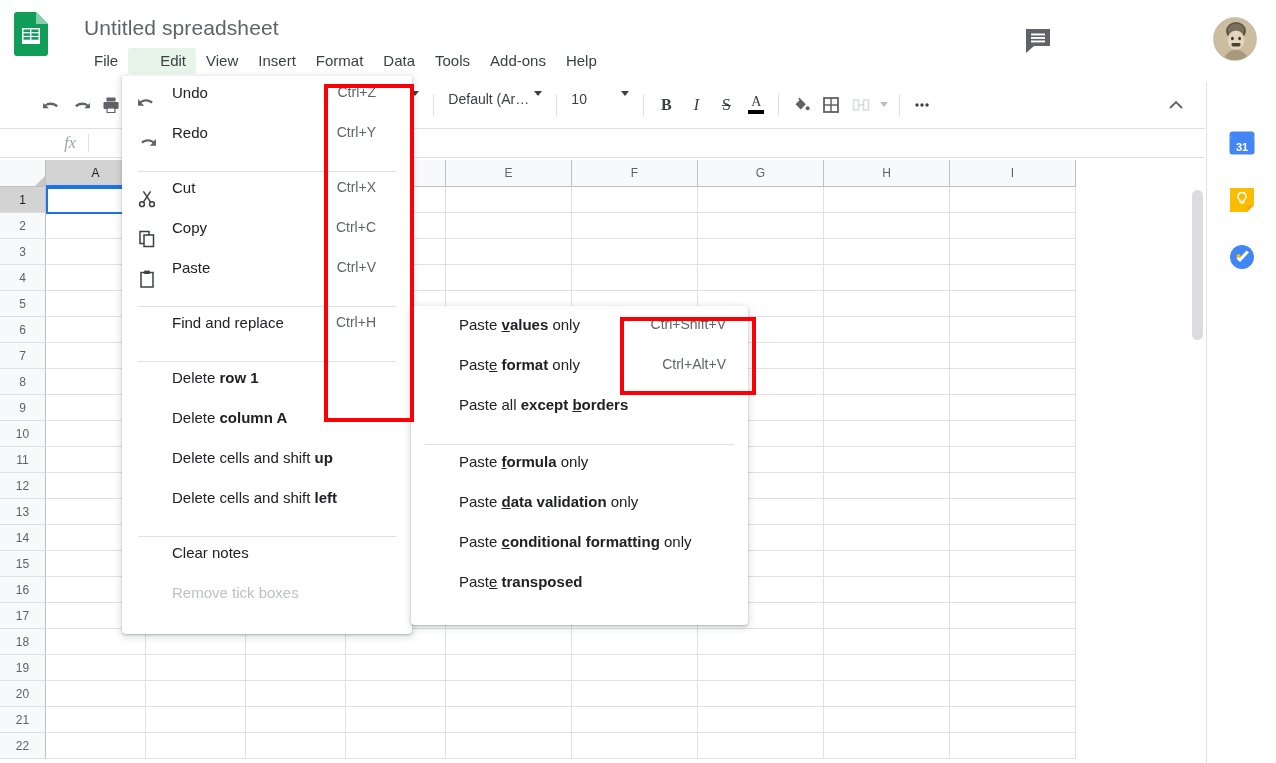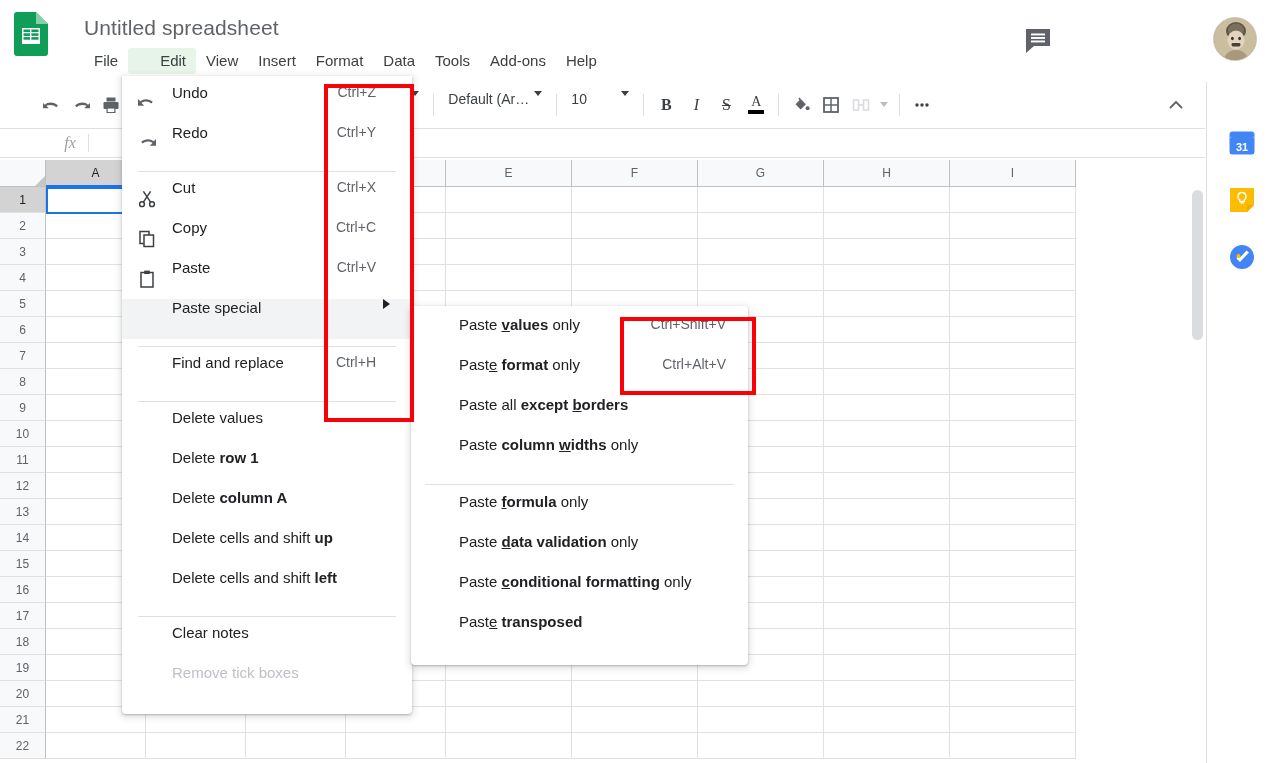--- a/index.html
+++ b/index.html
@@ -689,42 +689,33 @@
       <span class="mi-icon">
         <svg width="20" height="20" viewBox="0 0 20 20">
           <rect x="4" y="3.5" width="12" height="14.5" fill="none" stroke="#3c4043" stroke-width="1.5"></rect>
           <rect x="7.2" y="1.6" width="5.6" height="3.4" fill="#3c4043"></rect>
         </svg>
       </span>
       <span class="mi-label">Paste</span>
       <span class="mi-accel">Ctrl+V</span>
     </div>
 
-    <div class="mi hl">
-      <span class="mi-icon"></span>
-      <span class="mi-label">Paste special</span>
-      <span class="mi-arrow"></span>
-    </div>
 
     <div class="mdiv"></div>
 
     <div class="mi">
       <span class="mi-icon"></span>
       <span class="mi-label">Find and replace</span>
       <span class="mi-accel">Ctrl+H</span>
     </div>
 
     <div class="mdiv"></div>
 
     <div class="mi">
       <span class="mi-icon"></span>
-      <span class="mi-label">Delete values</span>
-    </div>
-    <div class="mi">
-      <span class="mi-icon"></span>
       <span class="mi-label">Delete <b class="b">row 1</b></span>
     </div>
     <div class="mi">
       <span class="mi-icon"></span>
       <span class="mi-label">Delete <b class="b">column A</b></span>
     </div>
     <div class="mi">
       <span class="mi-icon"></span>
       <span class="mi-label">Delete cells and shift <b class="b">up</b></span>
     </div>
@@ -754,23 +745,20 @@
 
     <div class="mi">
       <span class="mi-label">Past<span class="u">e</span> <b class="b">format</b> only</span>
       <span class="mi-accel">Ctrl+Alt+V</span>
     </div>
 
     <div class="mi">
       <span class="mi-label">Paste all <b class="b">except</b> <b class="b u">b</b><b class="b">orders</b></span>
     </div>
 
-    <div class="mi">
-      <span class="mi-label">Paste <b class="b">column</b> <b class="b u">w</b><b class="b">idths</b> only</span>
-    </div>
 
     <div class="mdiv"></div>
 
     <div class="mi">
       <span class="mi-label">Paste <b class="b u">f</b><b class="b">ormula</b> only</span>
     </div>
 
     <div class="mi">
       <span class="mi-label">Paste <b class="b u">d</b><b class="b">ata validation</b> only</span>
     </div>

